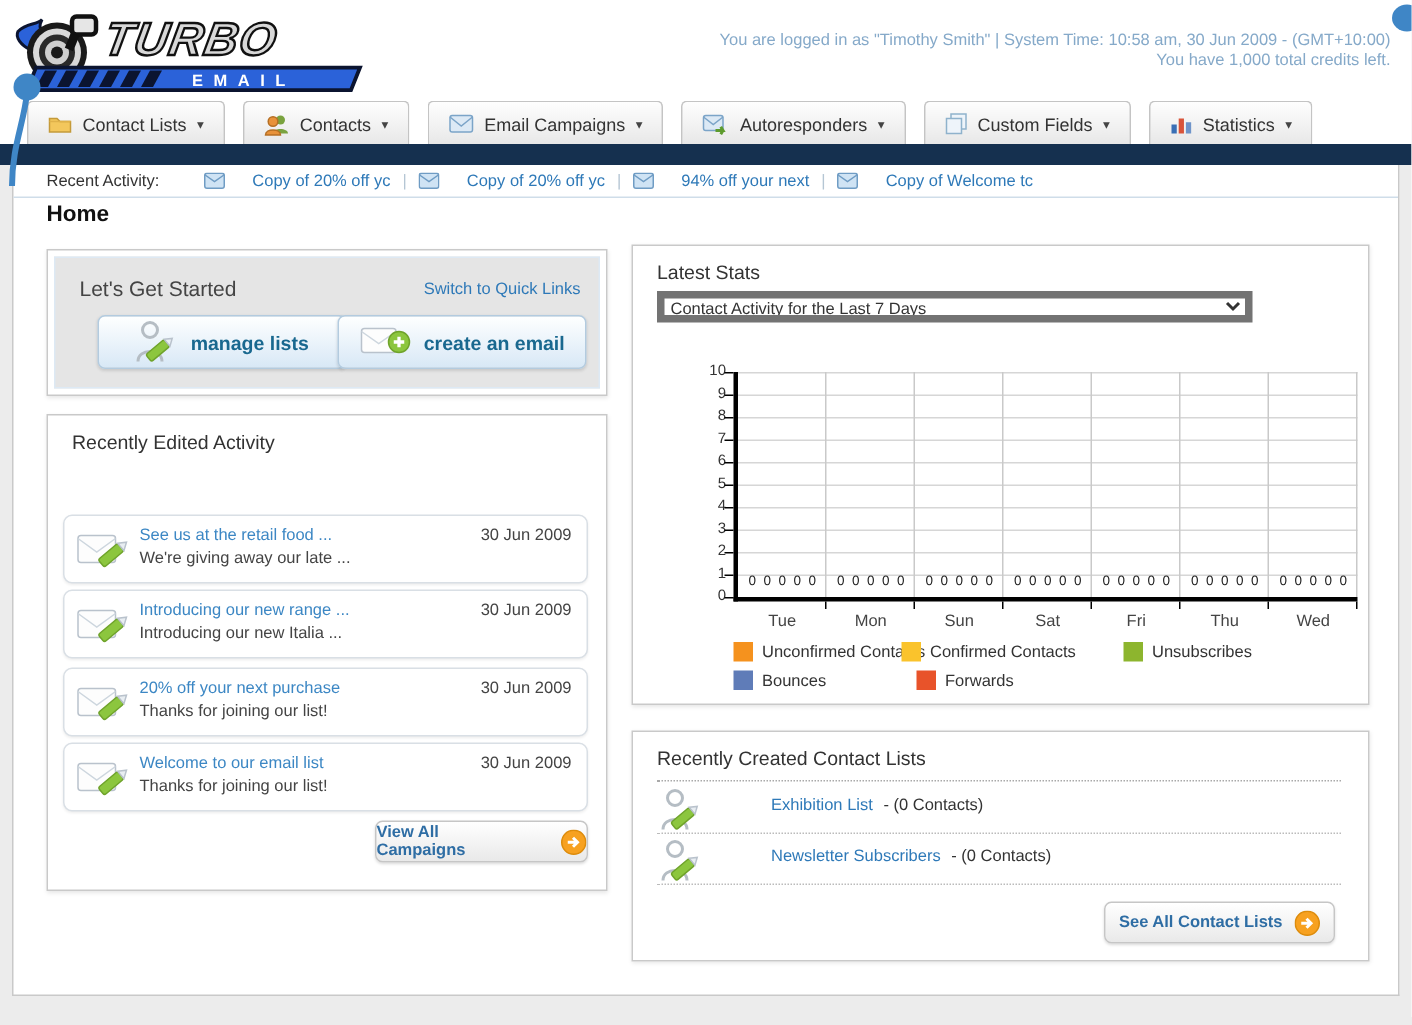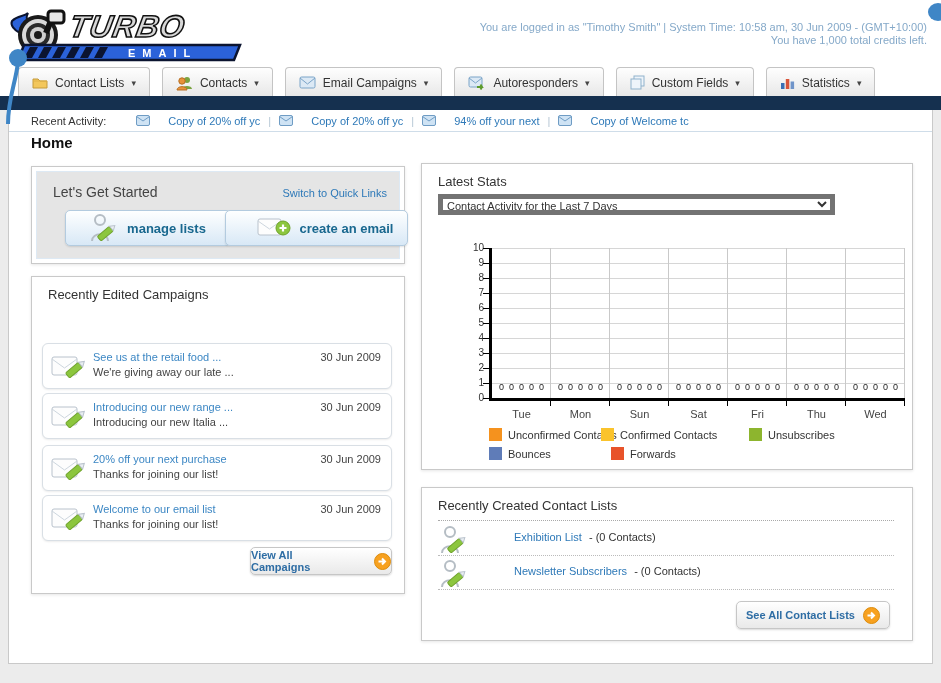--- a/index.html
+++ b/index.html
@@ -57,21 +57,21 @@
   #gs-inner{left:4px;top:4px;right:4px;bottom:4px;background:#e5e5e5;border:1px solid #dde9f4;}
   #gs-title{left:16px;top:12px;font-size:14px;color:#444;}
   #gs-switch{right:12px;top:15px;color:#2e79b8;font-size:11px;}
   .gs-btn{
     top:38px;height:34px;display:flex;align-items:center;justify-content:center;gap:9px;
     background:linear-gradient(#feffff,#d8e8f6);border:1px solid #b3cbdf;border-radius:5px;
     box-shadow:0 1px 2px rgba(0,0,0,.12);cursor:pointer;
     font-size:13px;font-weight:bold;color:#19688f;
   }
   #gs-btn-0{left:14px;width:164px;margin-left:14px;}
-  #gs-btn-1{left:188px;width:164px;padding-left:17px;}
+  #gs-btn-1{left:188px;width:164px;}
 
   
   #campaigns{left:22px;top:166px;width:372px;height:316px;}
   #cp-title{left:16px;top:10px;font-size:13px;color:#333;}
   #cp-showbar{left:10px;top:32px;width:350px;height:22px;background:#d9e9f8;
     display:flex;align-items:center;font-size:11px;}
   #cp-showbar .show-label{margin-left:8px;color:#333;font-size:10px;}
   #cp-showbar a{color:#2e79b8;margin-left:14px;}
   #cp-showbar a.active{background:#fff;padding:2px 7px;margin-left:8px;border-radius:2px;}
   .cp-item{
@@ -310,21 +310,21 @@
               <circle cx="26" cy="11" r="7" fill="#8cc63e" stroke="#6fa32b"></circle>
               <path d="M22.5,11 h7 M26,7.5 v7" stroke="#fff" stroke-width="2.2"></path>
             </svg>
           </span>
         <span>create an email</span>
       </div>
     </div>
   </div>
 
   <div id="campaigns" class="abs panel">
-    <div id="cp-title" class="abs">Recently Edited Campaigns</div>
+    <div id="cp-title" class="abs">Recently Edited Activity</div>
     <div id="campaign-items">
         <div class="abs cp-item" style="top: 66px;">
           <span class="icn">
             <svg width="36" height="27" viewBox="0 0 36 27">
               <rect x="1" y="4" width="25" height="18" rx="2" fill="#fdfdfd" stroke="#b9c2cc"></rect>
               <path d="M1,6 L13.5,15 L26,6" fill="none" stroke="#cdd6de"></path>
               <g transform="rotate(-40 24 16)">
                 <rect x="14" y="13" width="17" height="6.5" rx="1.5" fill="#8cc63e" stroke="#6fa32b"></rect>
                 <path d="M31,13 l5,3.2 l-5,3.3 z" fill="#e9eef2" stroke="#b9c2cc"></path>
               </g>

